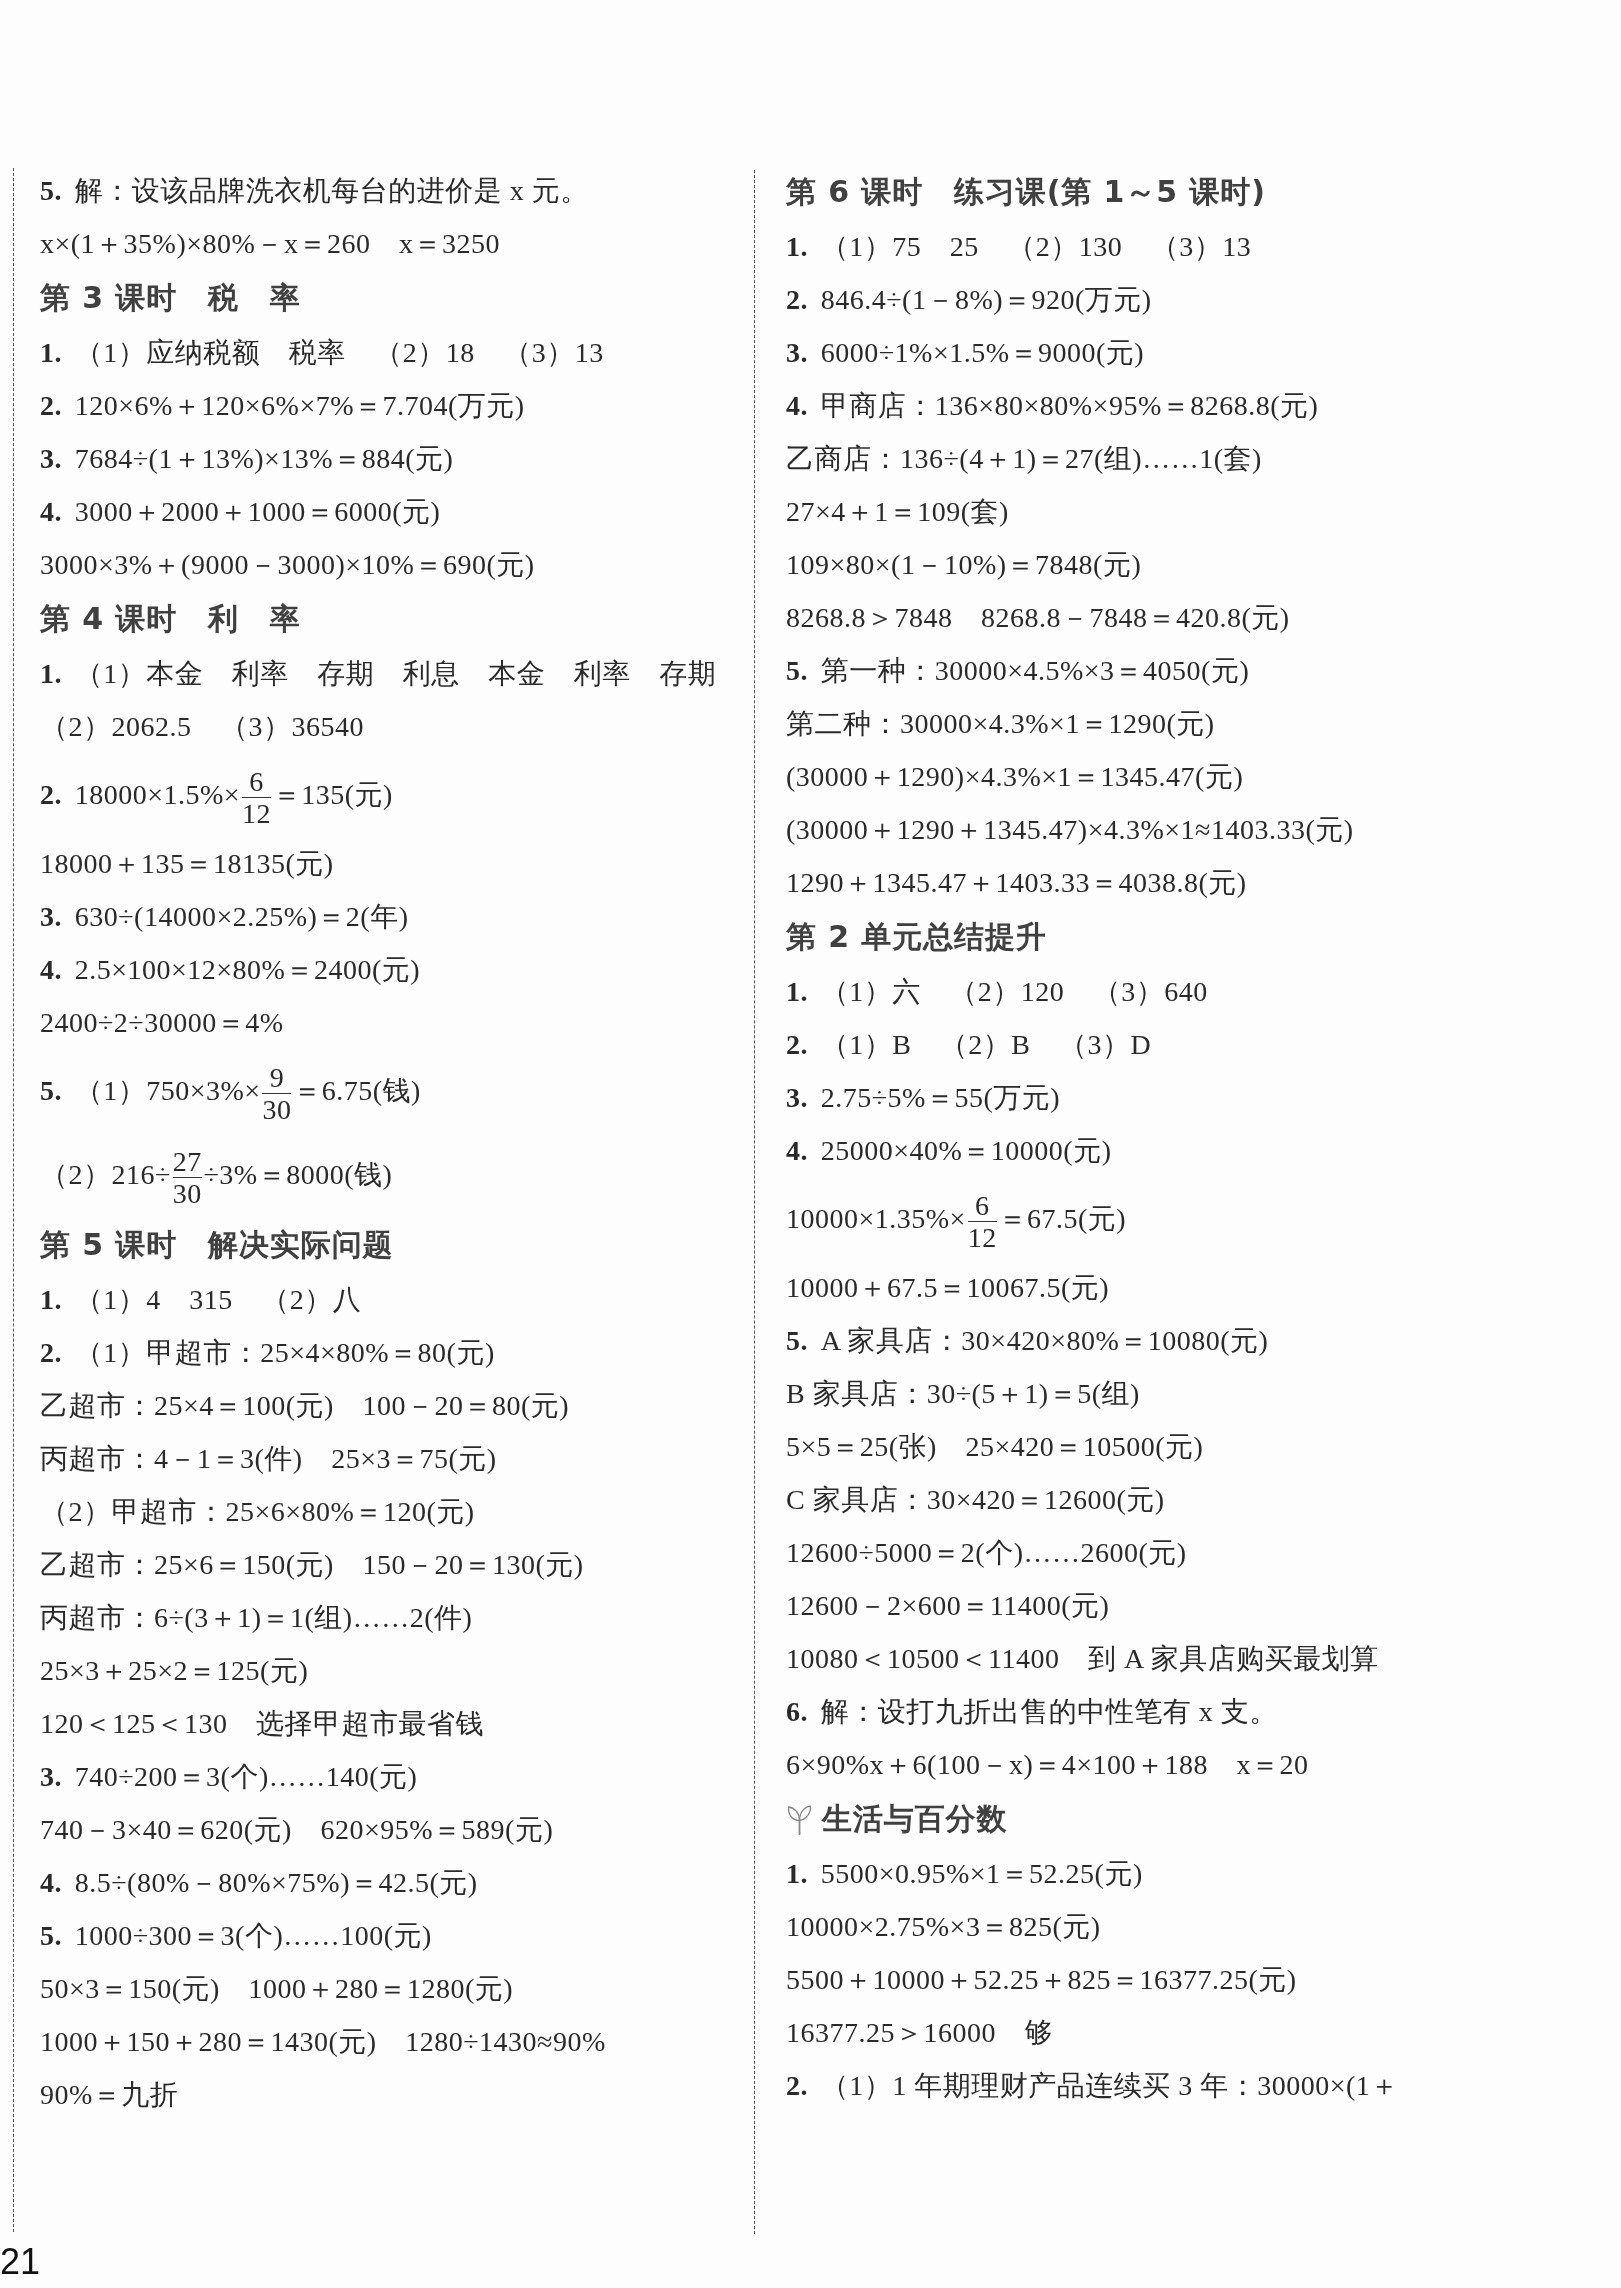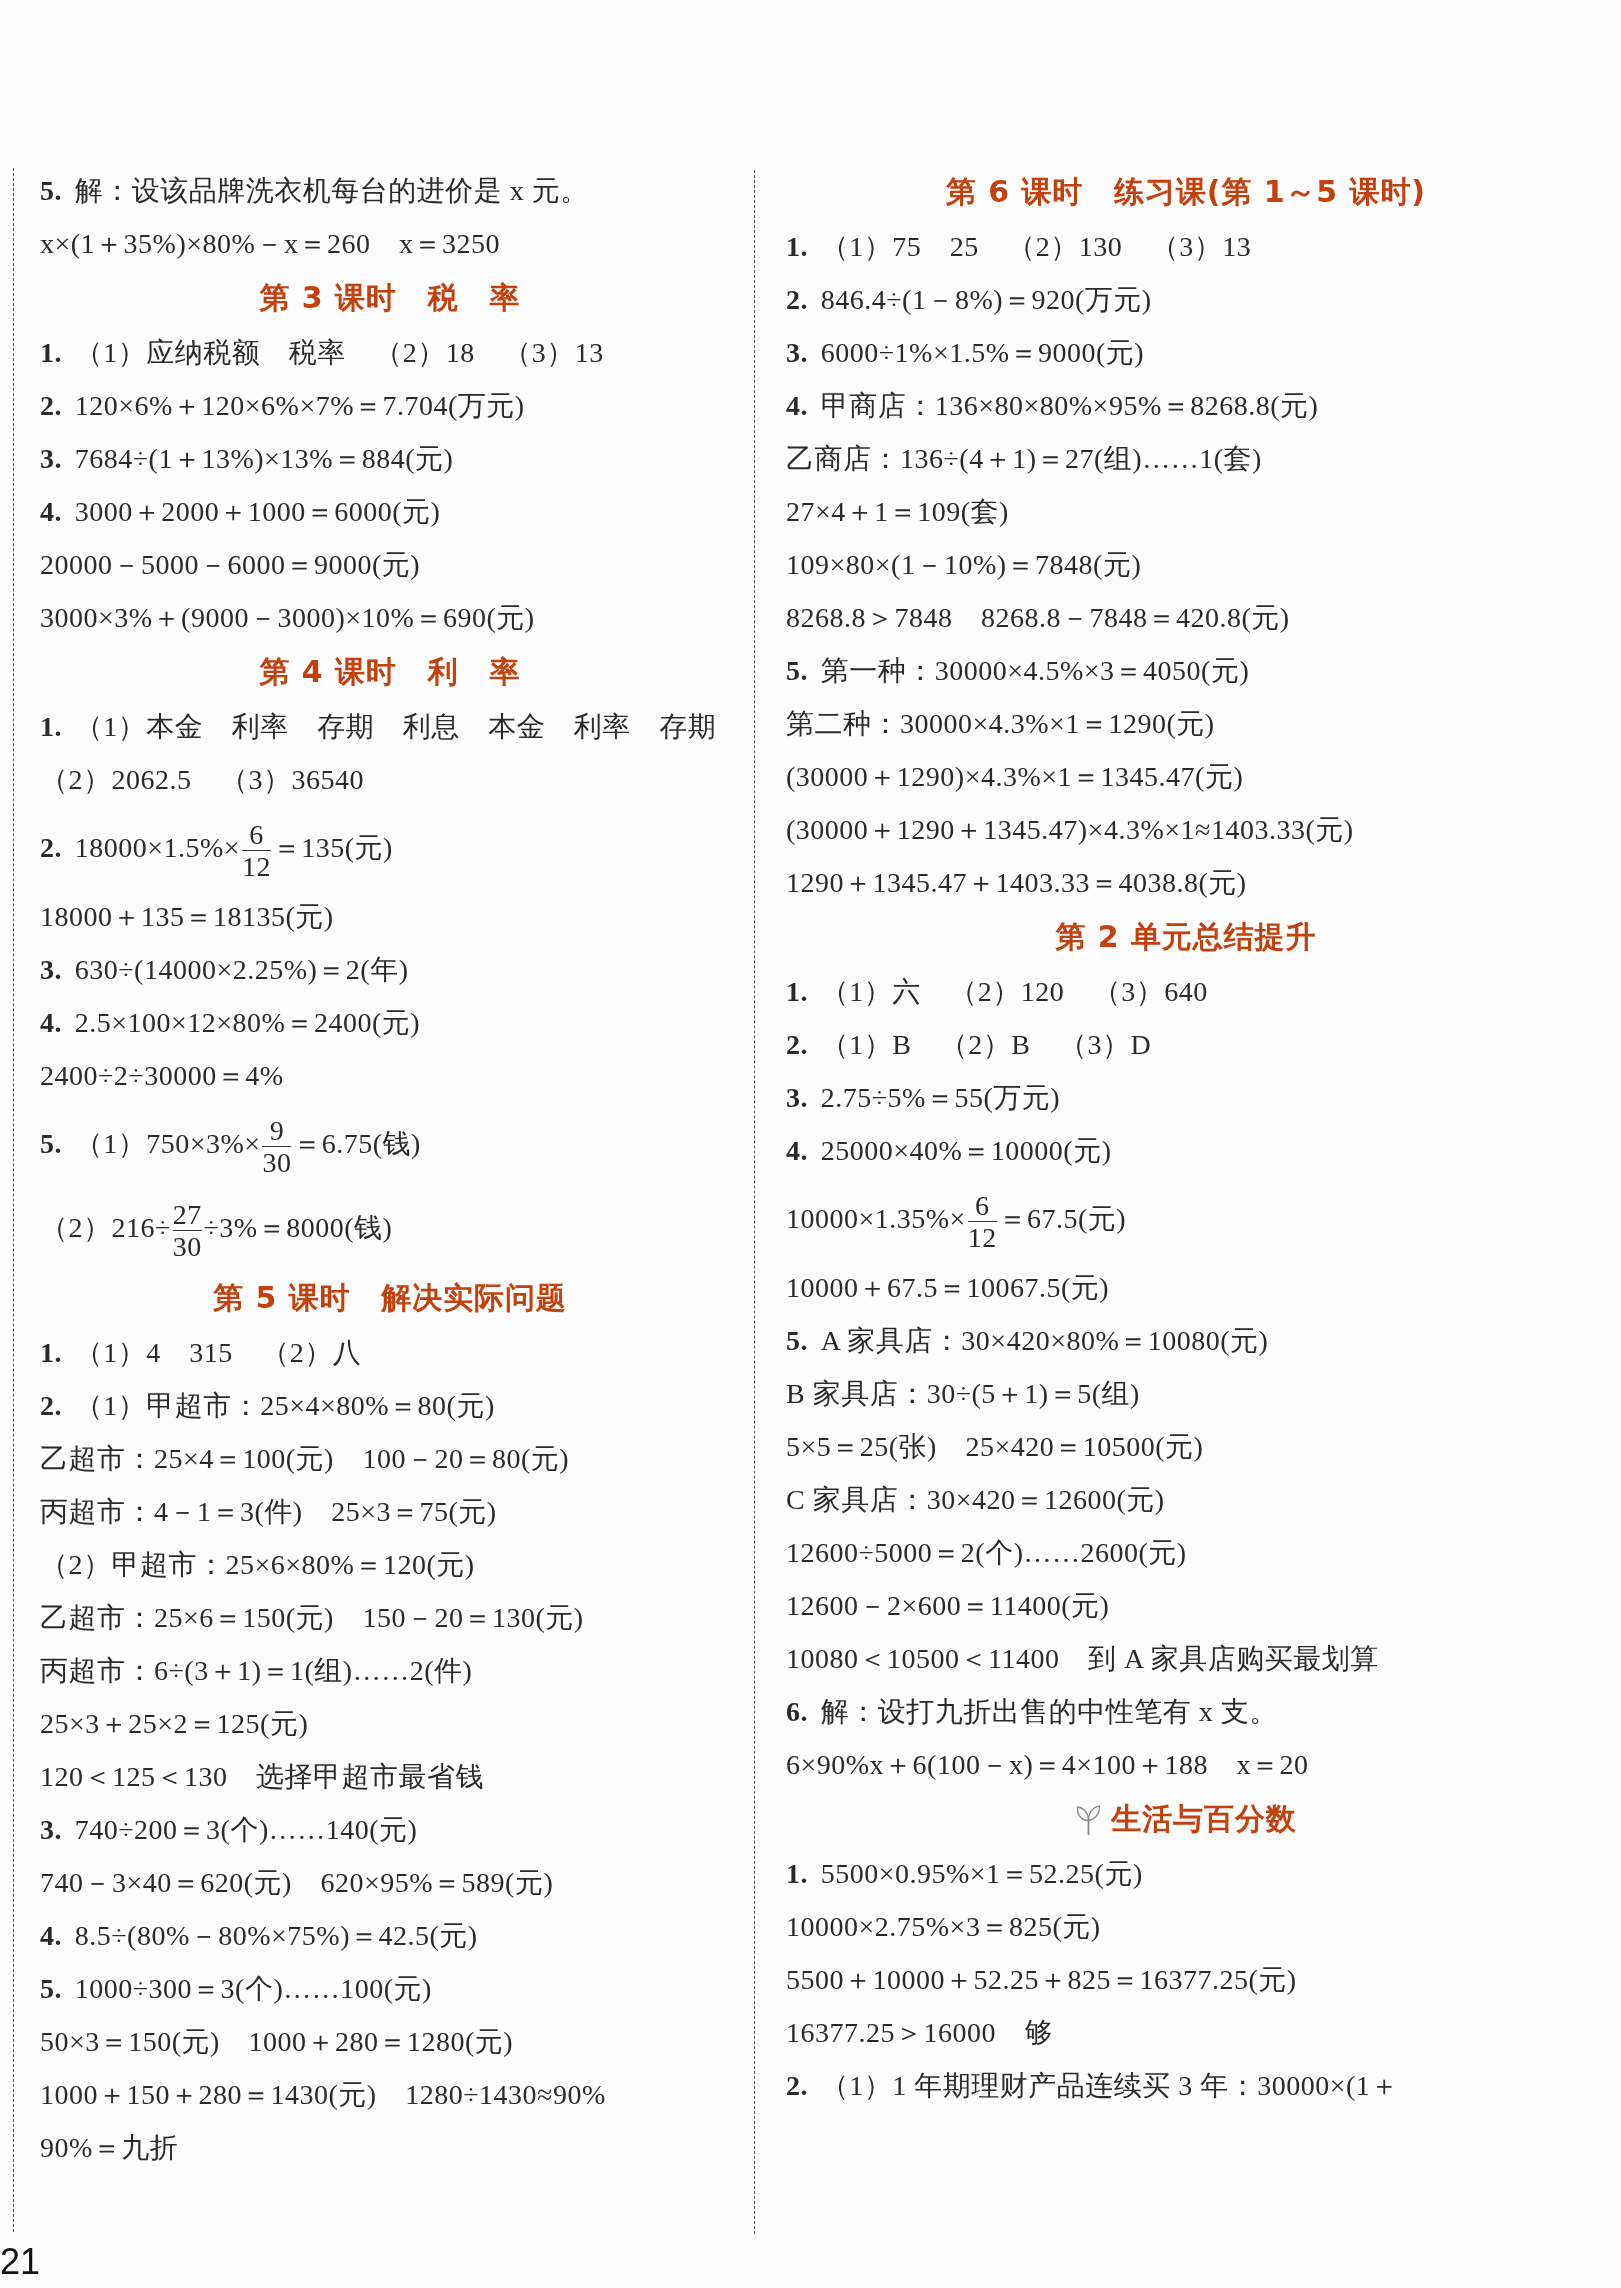--- a/index.html
+++ b/index.html
@@ -8,21 +8,21 @@
   .page { position: absolute; left: 0; top: 0; width: 1621px; height: 2288px; margin-top: 48px; }
   .dash-left { position: absolute; left: 12.7px; top: 120px; height: 2064px; border-left: 1.8px dashed #555; }
   .dash-mid  { position: absolute; left: 754px; top: 122px; height: 2064px; border-left: 1.8px dashed #555; }
   .col { position: absolute; top: 116px; }
   .col-left { left: 40px; width: 700px; }
   .col-right { left: 786px; width: 800px; }
   .line { font-size: 28px; line-height: 53px; height: 53px; white-space: nowrap; letter-spacing: 0.5px; }
   .line.tall { height: 84px; line-height: 84px; }
   .num { font-weight: bold; margin-right: 12.7px; }
   .heading { font-family: "DejaVu Sans", "Liberation Sans", sans-serif; font-weight: bold; font-size: 30px;
-             line-height: 56px; height: 56px; text-align: center; color: #c2410c; letter-spacing: 0.9px; }
+             line-height: 56px; height: 56px; text-align: left; color: #404040; letter-spacing: 0.9px; }
   .frac { display: inline-block; vertical-align: middle; text-align: center; line-height: 31px; margin: 0 1.8px; }
   .frac span { display: block; }
   .frac .den { border-top: 1.8px solid #333; }
   .leaf { display: inline-block; width: 27px; height: 33px; vertical-align: middle; margin-right: 9px; }
   .page-num { position: absolute; left: 0; top: 2193px; font-family: "Liberation Sans", sans-serif;
               font-weight: normal; font-size: 36px; color: #111; }
 </style>
 </head>
 <body>
 
@@ -32,21 +32,20 @@
 
   <div class="col col-left">
     <div class="line"><span class="num">5.</span><span>解：设该品牌洗衣机每台的进价是 x 元。</span></div>
     <div class="line">x×(1＋35%)×80%－x＝260　x＝3250</div>
 
     <div class="heading">第 3 课时　税　率</div>
     <div class="line"><span class="num">1.</span><span>（1）应纳税额　税率　（2）18　（3）13</span></div>
     <div class="line"><span class="num">2.</span><span>120×6%＋120×6%×7%＝7.704(万元)</span></div>
     <div class="line"><span class="num">3.</span><span>7684÷(1＋13%)×13%＝884(元)</span></div>
     <div class="line"><span class="num">4.</span><span>3000＋2000＋1000＝6000(元)</span></div>
-    <div class="line">20000－5000－6000＝9000(元)</div>
     <div class="line">3000×3%＋(9000－3000)×10%＝690(元)</div>
 
     <div class="heading">第 4 课时　利　率</div>
     <div class="line"><span class="num">1.</span><span>（1）本金　利率　存期　利息　本金　利率　存期</span></div>
     <div class="line">（2）2062.5　（3）36540</div>
     <div class="line tall"><span class="num">2.</span><span>18000×1.5%×</span><span class="frac"><span>6</span><span class="den">12</span></span><span>＝135(元)</span></div>
     <div class="line">18000＋135＝18135(元)</div>
     <div class="line"><span class="num">3.</span><span>630÷(14000×2.25%)＝2(年)</span></div>
     <div class="line"><span class="num">4.</span><span>2.5×100×12×80%＝2400(元)</span></div>
     <div class="line">2400÷2÷30000＝4%</div>

